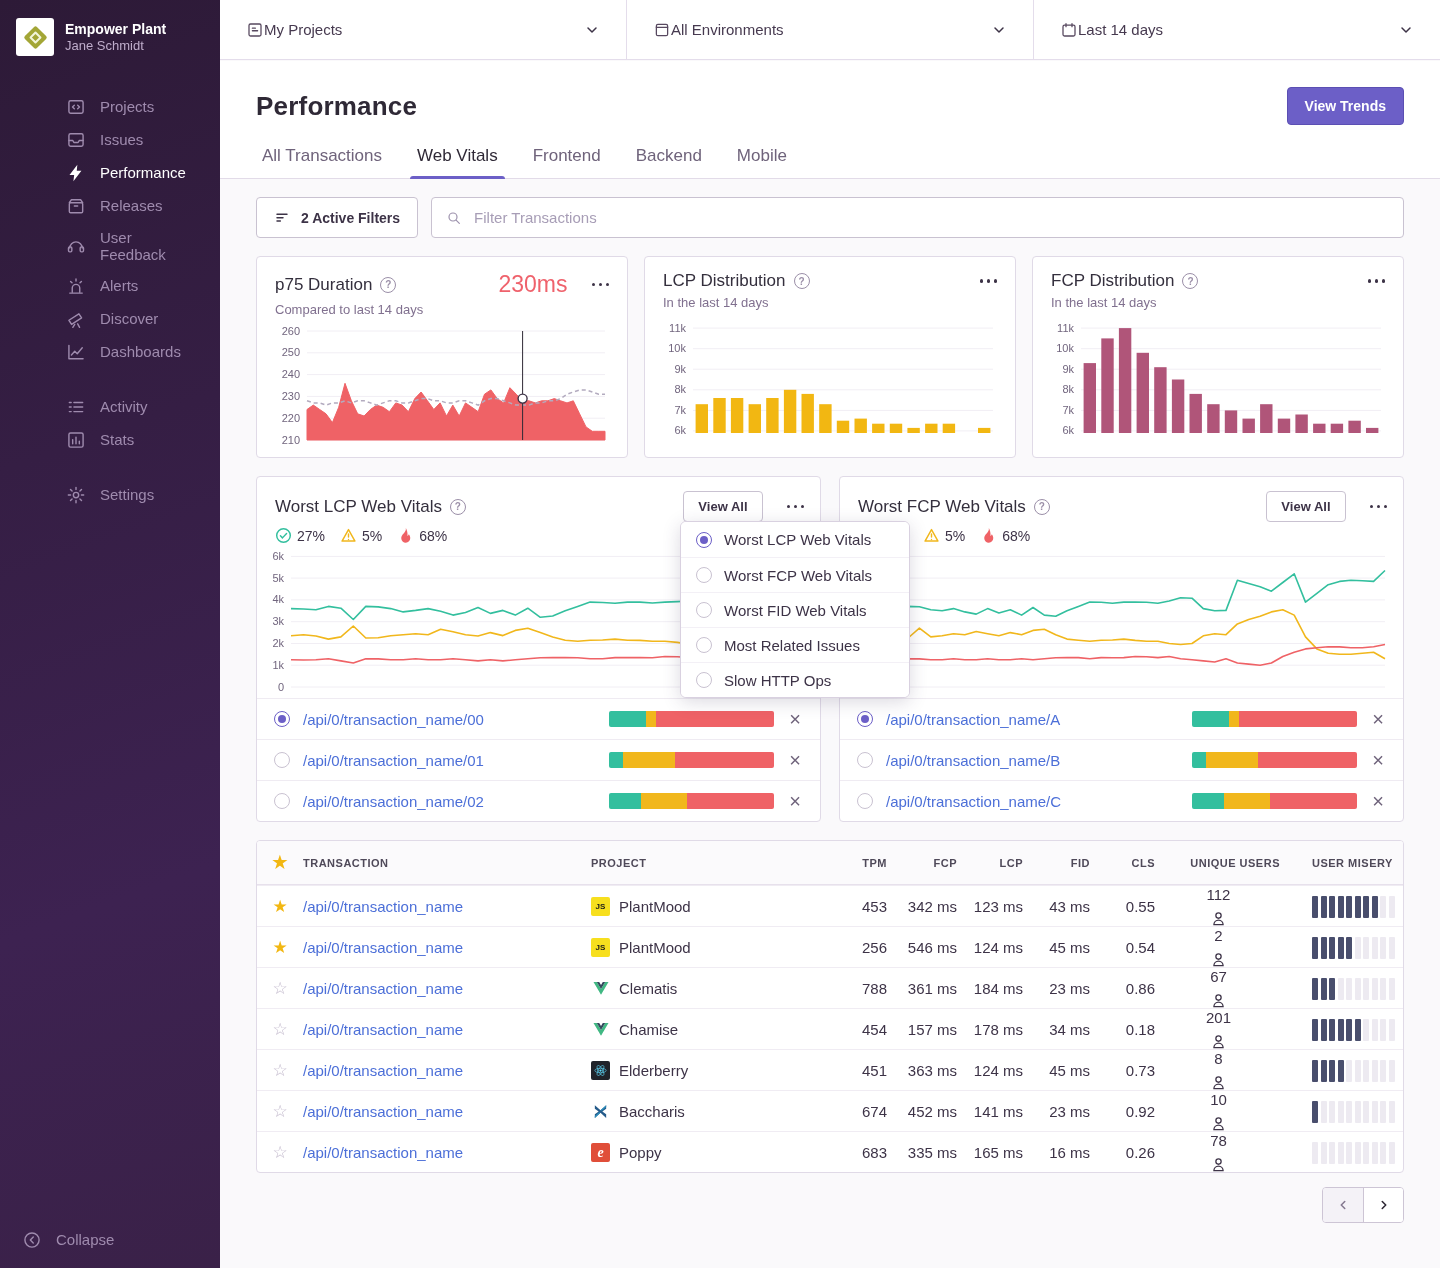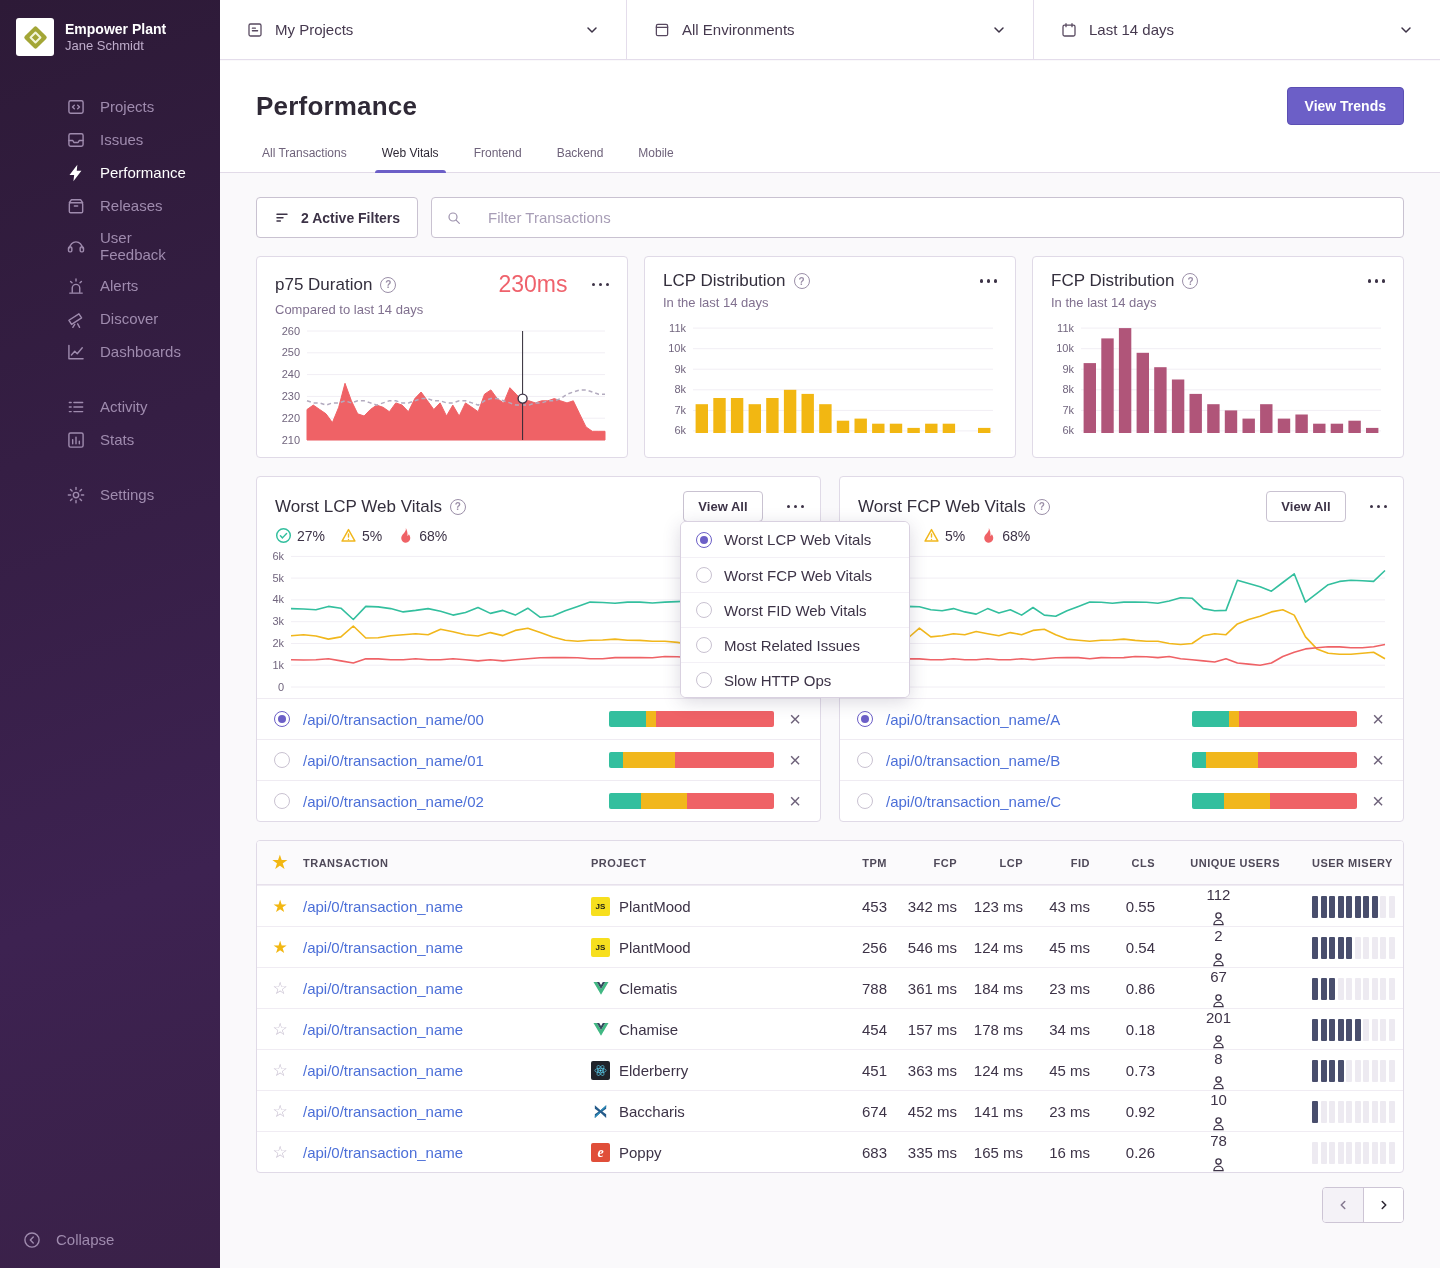--- a/index.html
+++ b/index.html
@@ -23,45 +23,45 @@
   .nav-item.active { color:#fff; }
   .nav-icon { width:20px; height:20px; flex:none; }
   .nav-icon svg { width:20px; height:20px; }
   .sidebar-bottom { margin-top:auto; padding-bottom:12px; }
   .sidebar-bottom .nav-section { margin-bottom:18px; }
   .sidebar-bottom .nav-section:last-child { margin-bottom:0; }
 
   
   .topbar { position:absolute; left:220px; top:0; width:1220px; height:60px; background:#fff;
     display:flex; border-bottom:1px solid #e4ddeb; }
-  .topbar-seg { flex:1; display:flex; align-items:center; gap:11px; padding:0 26px; font-size:15px; color:#46394f; cursor:pointer; }
+  .topbar-seg { flex:1; display:flex; align-items:center; padding:0 26px; font-size:15px; color:#46394f; cursor:pointer; }
   .topbar-seg + .topbar-seg { border-left:1px solid #e4ddeb; }
   .topbar-seg .seg-icon { width:18px; height:18px; color:#57485f; }
   .topbar-seg .seg-icon svg { width:18px; height:18px; }
   .chev { margin-left:auto; width:16px; height:16px; color:#3d3347; }
   .chev svg { width:16px; height:16px; }
 
   
   .page-header { position:absolute; left:220px; top:61px; width:1220px; background:#fff; padding:26px 36px 0; border-bottom:1px solid #e2dbe8; }
   .title-row { display:flex; align-items:center; }
   .page-title { font-size:26px; font-weight:700; color:#2f2936; letter-spacing:.2px; }
   .view-trends { margin-left:auto; background:#6c5fc7; color:#fff; font-weight:700; font-size:14px;
     border:1px solid #5b4fb3; border-radius:4px; padding:10px 17px; cursor:pointer; font-family:inherit; }
   .tabs { display:flex; gap:35px; margin-top:21px; padding-left:6px; }
-  .tab { padding-bottom:12px; font-size:12px; color:#6f637b; position:relative; cursor:pointer; }
+  .tab { padding-bottom:12px; font-size:17px; color:#6f637b; position:relative; cursor:pointer; }
   .tab.active { color:#2f2936; }
   .tab.active::after { content:""; position:absolute; left:-7px; right:-7px; bottom:-1px; height:3px; background:#6c5fc7; border-radius:3px 3px 0 0; }
 
   
   .content { position:absolute; left:220px; top:174px; width:1220px; bottom:0; padding:23px 36px 0; }
   .filter-row { display:flex; gap:13px;align-items:center; }
   .btn-filters { display:flex; align-items:center; gap:11px; height:41px; padding:0 17px; background:#fff;
     border:1px solid #c9c2d1; border-radius:4px; font-weight:700; font-size:14px; color:#3d3347; cursor:pointer; font-family:inherit; }
   .btn-filters .f-icon { width:16px; height:16px; color:#3d3347; }
-  .search { flex:1; display:flex; align-items:center; gap:26px; height:41px; padding:0 14px; background:#fff;
+  .search { flex:1; display:flex; align-items:center; gap:12px; height:41px; padding:0 14px; background:#fff;
     border:1px solid #c9c2d1; border-radius:4px; }
   .search .s-icon { width:16px; height:16px; color:#9d92ad; }
   .search input { border:none; outline:none; flex:1; font-size:15px; color:#3d3347; font-family:inherit; background:transparent; }
   .search input::placeholder { color:#a79db6; }
 
   .card { background:#fff; border:1px solid #e0dae7; border-radius:4px; }
   .chart-cards { display:grid; grid-template-columns:repeat(3,1fr); gap:16px; margin-top:18px; }
   .card-pad { padding:14px 18px 12px; }
   .card-title-row { display:flex; align-items:center; gap:8px; }
   .card-title { font-size:17px; color:#342f3d; }

